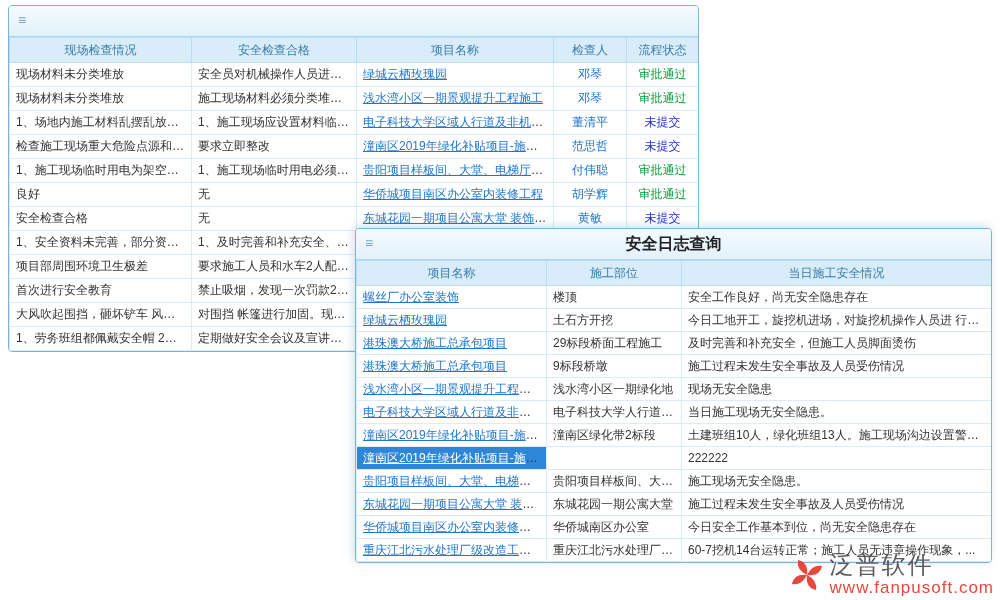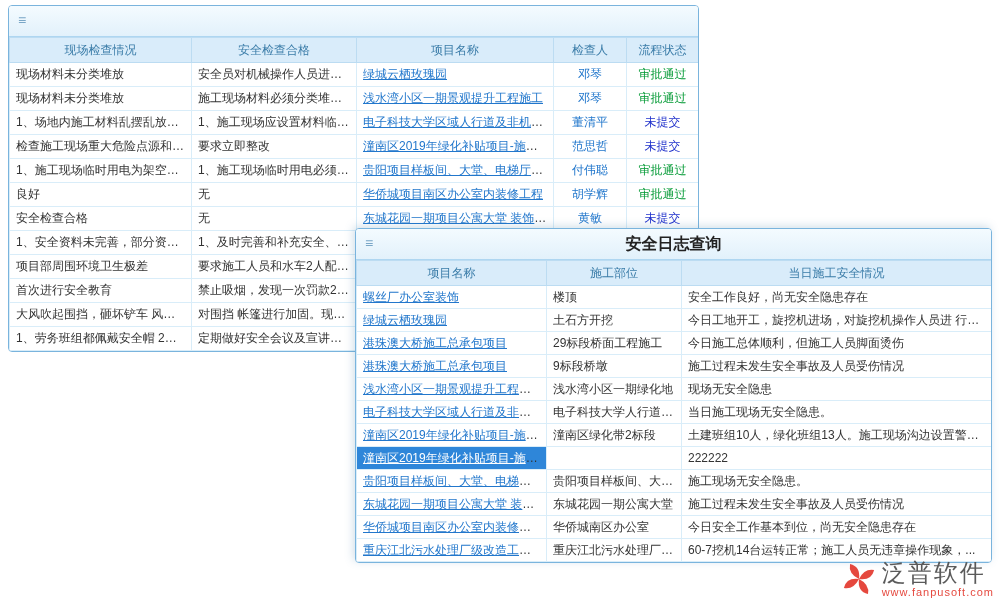--- a/index.html
+++ b/index.html
@@ -38,21 +38,21 @@
   td.inspector{text-align:center;color:var(--link,#2277cc);}
   td.status{text-align:center;font-weight:normal;}
   td.selected-cell{background:var(--sel-bg,#2e86d9);}
   td.selected-cell a.cell-link{color:var(--sel-tx,#fff);}
   .watermark{
     position:absolute;right:6px;bottom:2px;z-index:20;
     display:flex;align-items:center;opacity:.92;
   }
   .wm-icon{margin-right:5px;line-height:0;}
   .wm-name{font-size:24px;font-weight:normal;color:#4d4d4d;letter-spacing:2px;line-height:26px;}
-  .wm-url{font-size:11px;color:#e3392e;letter-spacing:1px;}
+  .wm-url{font-size:17px;color:#e3392e;letter-spacing:1px;}
 </style>
 </head>
 <body>
 
 <div class="panel" id="panel1">
   <div class="titlebar">
     <span class="tb-icon">≡</span>
   </div>
   <table>
     <colgroup>
@@ -185,21 +185,21 @@
           <td>安全工作良好，尚无安全隐患存在</td>
         </tr>
         <tr>
           <td><a class="cell-link">绿城云栖玫瑰园</a></td>
           <td>土石方开挖</td>
           <td>今日工地开工，旋挖机进场，对旋挖机操作人员进 行安全技术...</td>
         </tr>
         <tr>
           <td><a class="cell-link">港珠澳大桥施工总承包项目</a></td>
           <td>29标段桥面工程施工</td>
-          <td>今日施工总体顺利，但施工人员脚面烫伤</td>
+          <td>及时完善和补充安全，但施工人员脚面烫伤</td>
         </tr>
         <tr>
           <td><a class="cell-link">港珠澳大桥施工总承包项目</a></td>
           <td>9标段桥墩</td>
           <td>施工过程未发生安全事故及人员受伤情况</td>
         </tr>
         <tr>
           <td><a class="cell-link">浅水湾小区一期景观提升工程施工</a></td>
           <td>浅水湾小区一期绿化地</td>
           <td>现场无安全隐患</td>

